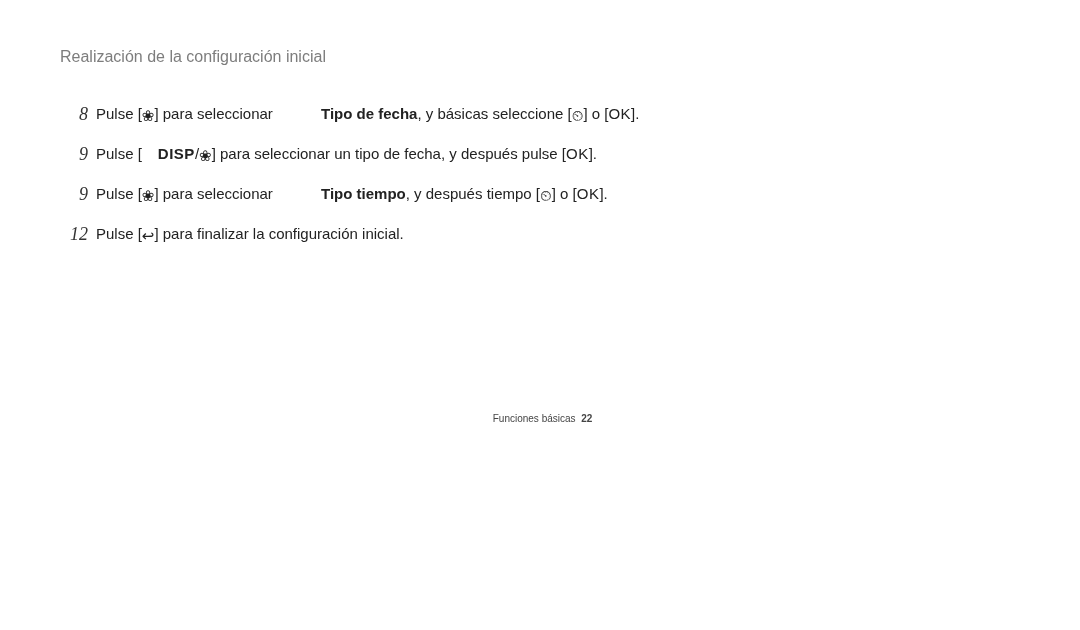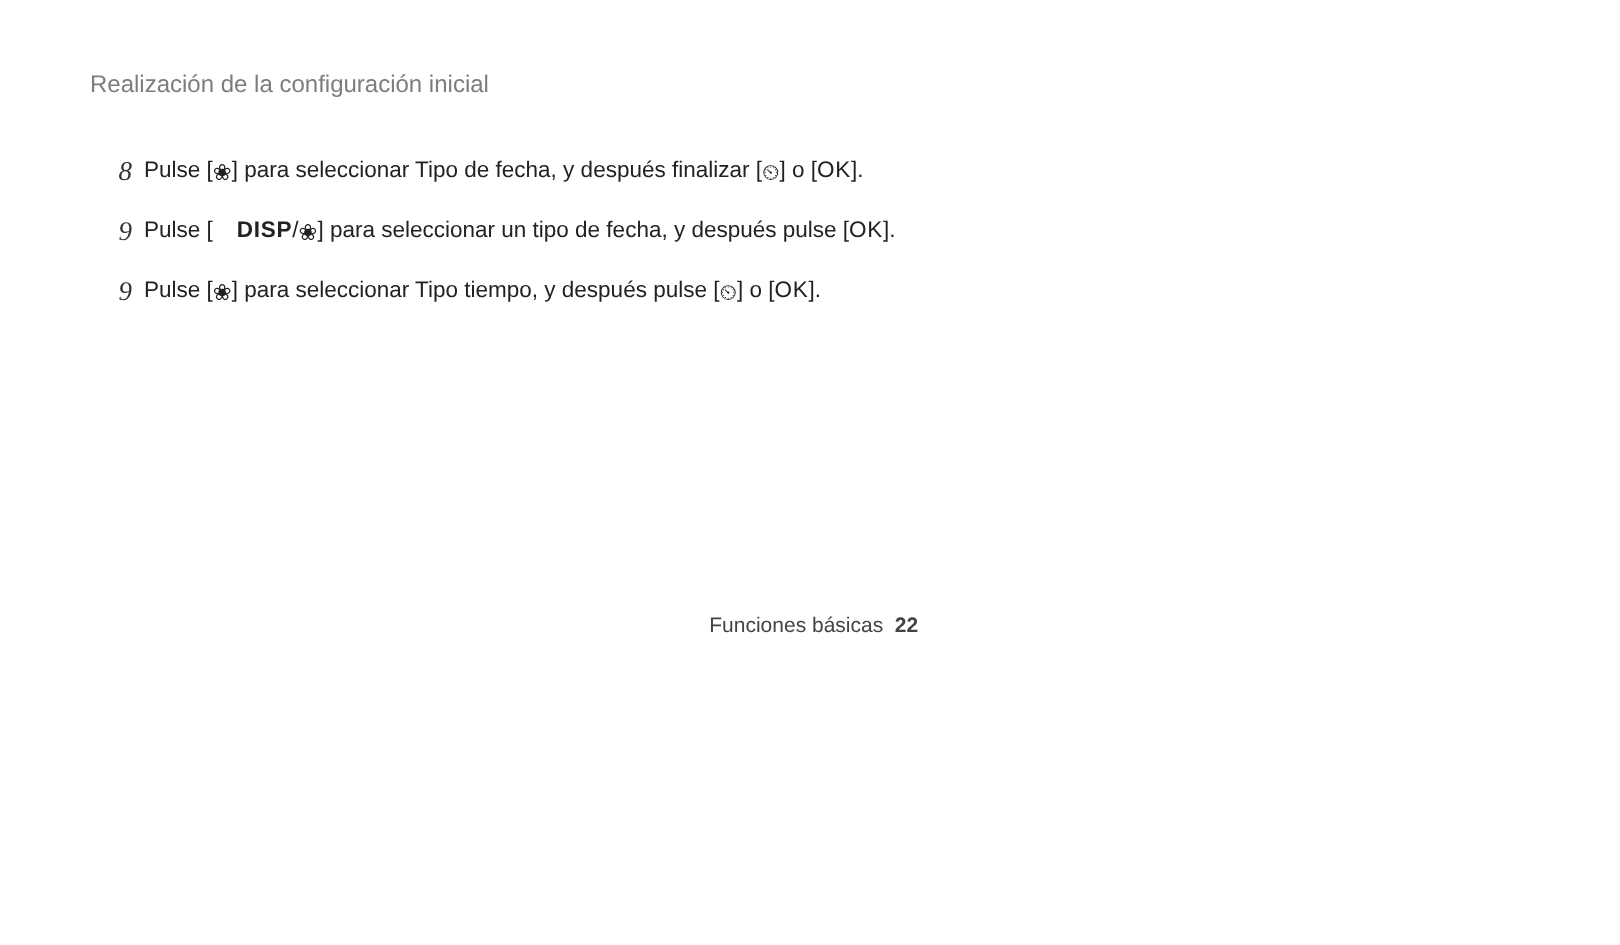--- a/index.html
+++ b/index.html
@@ -43,63 +43,67 @@
     font-family: Georgia, "Times New Roman", serif;
     font-size: 18px;
     color: #333;
     text-align: right;
     margin-right: 8px;
     line-height: 1.4;
   }
   .step-body {
     flex: 1 1 auto;
   }
-  .bold { font-weight: 400; }
+  .bold { font-weight: 700; margin-left: 44px; }
   .icon {
     display: inline-block;
     vertical-align: -2px;
   }
   .disp {
     font-weight: 700;
     letter-spacing: 0.5px;
     margin-left: 16px;
   }
   .ok {
     font-weight: 400;
     letter-spacing: 0.5px;
   }
   .footer {
     position: absolute;
     bottom: 24px;
     left: 5px;
     right: 0;
     text-align: center;
-    font-size: 14px;
+    font-size: 10px;
     color: #444;
   }
   .footer .pg { font-weight: 700; }
 </style>
 </head>
 <body>
 
 <div class="page">
   <div class="header">Realización de la configuración inicial</div>
 
   <ol class="steps">
       <li>
         <span class="step-num">8</span>
-        <span class="step-body"><span>Pulse [</span><span class="icon">❀</span><span>] para seleccionar </span><span class="bold">Tipo de fecha</span><span>, y después finalizar [</span><span class="icon">⏲</span><span>] o [</span><span class="ok">OK</span><span>].</span></span>
+        <span class="step-body"><span>Pulse [</span><span class="icon">❀</span><span>] para seleccionar </span><span class="bold">Tipo de fecha</span><span>, y básicas seleccione [</span><span class="icon">⏲</span><span>] o [</span><span class="ok">OK</span><span>].</span></span>
       </li>
       <li>
         <span class="step-num">9</span>
         <span class="step-body"><span>Pulse [</span><span class="disp">DISP</span><span>/</span><span class="icon">❀</span><span>] para seleccionar un tipo de fecha, y después pulse [</span><span class="ok">OK</span><span>].</span></span>
       </li>
       <li>
         <span class="step-num">9</span>
-        <span class="step-body"><span>Pulse [</span><span class="icon">❀</span><span>] para seleccionar </span><span class="bold">Tipo tiempo</span><span>, y después pulse [</span><span class="icon">⏲</span><span>] o [</span><span class="ok">OK</span><span>].</span></span>
+        <span class="step-body"><span>Pulse [</span><span class="icon">❀</span><span>] para seleccionar </span><span class="bold">Tipo tiempo</span><span>, y después tiempo [</span><span class="icon">⏲</span><span>] o [</span><span class="ok">OK</span><span>].</span></span>
+      </li>
+      <li>
+        <span class="step-num">12</span>
+        <span class="step-body"><span>Pulse [</span><span class="icon">↩</span><span>] para finalizar la configuración inicial.</span></span>
       </li>
     </ol>
 
   <div class="footer">
     <span>Funciones básicas</span>&nbsp;
     <span class="pg">22</span>
   </div>
 </div>
 
 </body></html>

